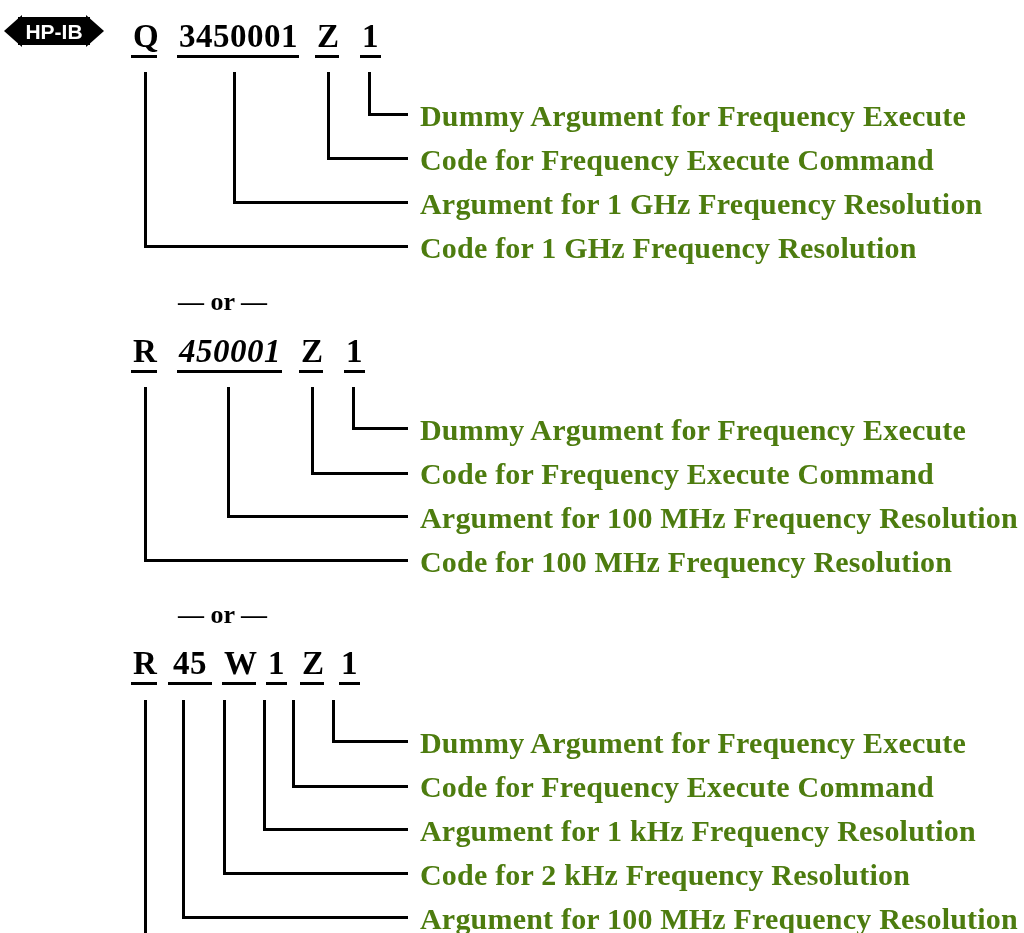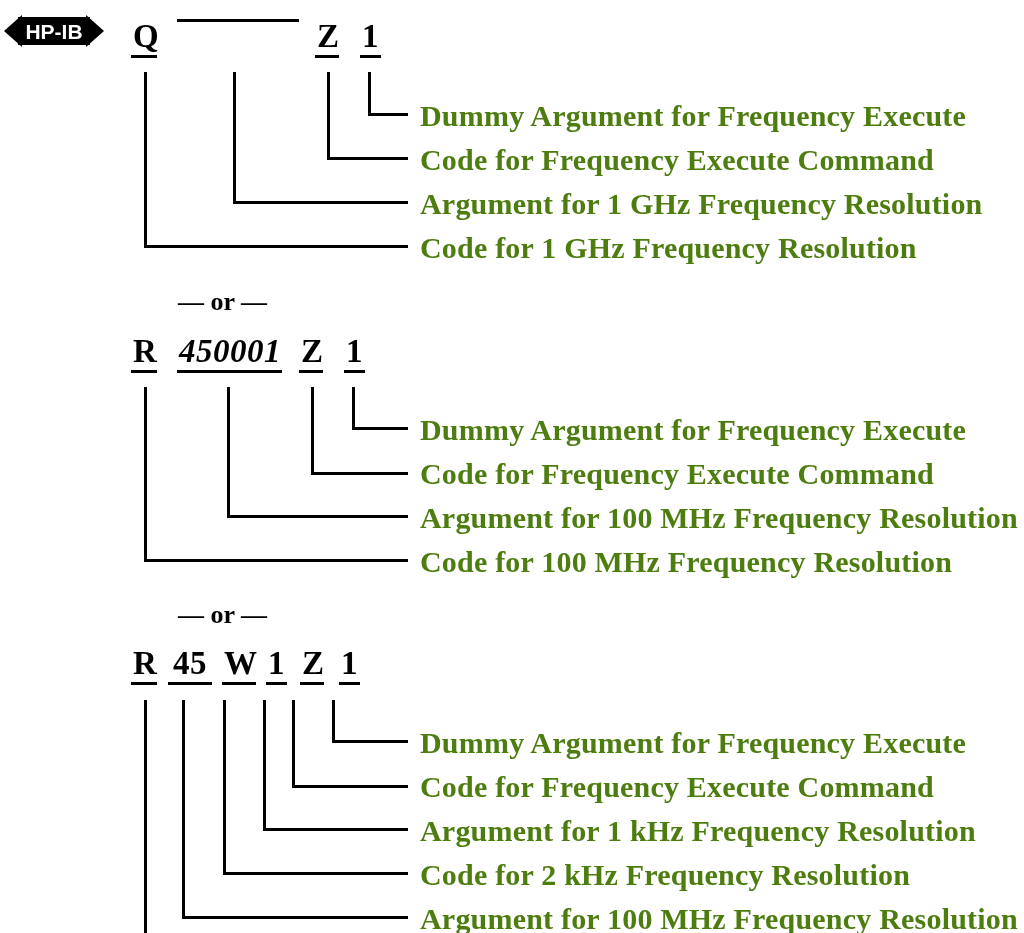--- a/index.html
+++ b/index.html
@@ -101,20 +101,21 @@
       <text x="50" y="27" text-anchor="middle" font-family="Liberation Sans, DejaVu Sans, sans-serif" font-size="21" font-weight="700" fill="#ffffff">HP-IB</text>
     </svg>
   </div>
 
   <div class="token-row" style="left:0px; top:18px;">
     <span class="token" style="position:absolute; left:131px; width:26px;">
       <span class="glyph">Q</span>
       <span class="rule"></span>
     </span>
     <span class="token" style="position:absolute; left:177px; width:122px;">
+      <span class="glyph">3450001</span>
       <span class="rule"></span>
     </span>
     <span class="token" style="position:absolute; left:315px; width:24px;">
       <span class="glyph">Z</span>
       <span class="rule"></span>
     </span>
     <span class="token" style="position:absolute; left:360px; width:21px;">
       <span class="glyph">1</span>
       <span class="rule"></span>
     </span>

